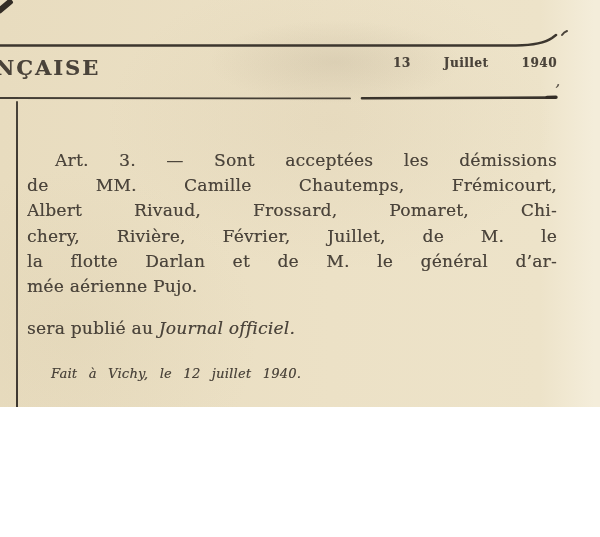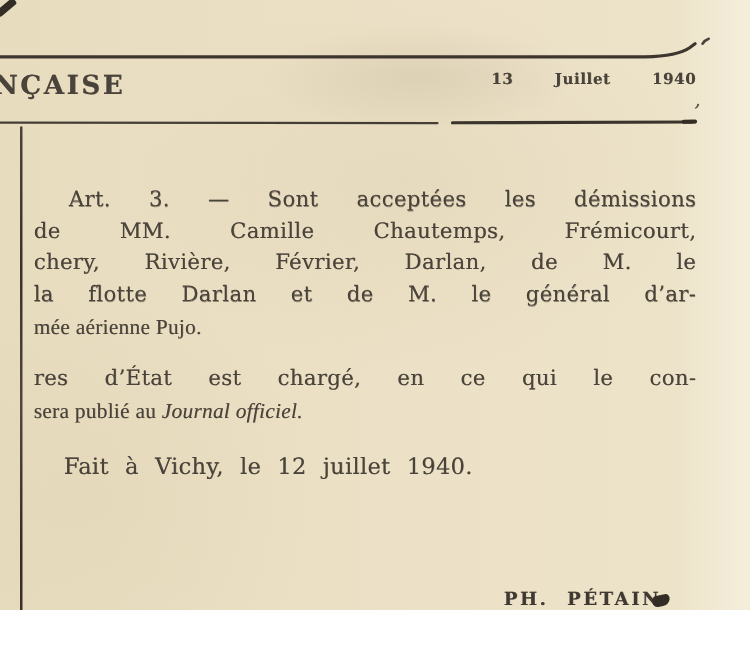--- a/index.html
+++ b/index.html
@@ -1,18 +1,18 @@
 <!DOCTYPE html>
 <html><head>
 <meta charset="utf-8">
 <style>
   html,body{margin:0;padding:0;}
   .page{
     position:relative;
-    width:600px;height:488px;
+    width:600px;height:407px;
     overflow:hidden;
     background:
       radial-gradient(ellipse 180px 60px at 335px 62px, rgba(140,125,100,0.14), transparent 70%),
       radial-gradient(ellipse 300px 200px at 55% 30%, rgba(190,170,135,0.12), transparent 75%),
       radial-gradient(ellipse 250px 220px at 12% 82%, rgba(205,190,155,0.14), transparent 75%),
       linear-gradient(90deg, #e8dcbf 0%, #ece1c6 55%, #ede3c9 90%, #f4edda 99%),
       #ece1c6;
     font-family:"DejaVu Serif","Liberation Serif",serif;
     color:#4a433a;
   }
@@ -60,27 +60,27 @@
     position:absolute; left:27px; top:110px; width:530px;
     font-size:17px; letter-spacing:0.25px;
   }
   .para{ margin:0; }
   .para + .para{ margin-top:17px; }
   .line{
     height:25.2px; line-height:25.2px; overflow:hidden;
     text-align:justify; text-align-last:justify; -moz-text-align-last:justify;
   }
   .line.first{ padding-left:28px;margin-top:38px; }
-  .line.last{ text-align-last:left;font-family:Liberation Serif, serif; -moz-text-align-last:left; }
+  .line.last{ text-align-last:left; -moz-text-align-last:left; }
   .it{ font-style:italic; }
 
   .closing{
     margin-top:20px; padding-left:24px;
     height:25px; line-height:25px;
-    font-size:18px; word-spacing:7px;
+    font-size:13px; word-spacing:7px;font-style:italic;
   }
 
   .signature{
     position:absolute; left:403px; top:471px;
     font-size:14.5px; font-weight:bold; letter-spacing:2px; word-spacing:8px;
     color:#3f3931; white-space:nowrap;
   }
   .sig-blot{
     display:inline-block; width:14px; height:9px; margin-left:-7px;
     background:#332d25; border-radius:2px 7px 6px 8px;
@@ -122,27 +122,27 @@
   <div class="v-rule"></div>
 
   <span class="edge-frag frag-top">é</span>
   <span class="edge-frag frag-mid">e</span>
 
   <div class="column ink">
 
     <div class="para">
       <div class="line first">Art. 3. — Sont acceptées les démissions</div>
       <div class="line">de MM. Camille Chautemps, Frémicourt,</div>
-      <div class="line">chery, Rivière, Février, Darlan, de M. le</div>
+      <div class="line">Albert Rivaud, Frossard, Pomaret, Chi-</div>
+      <div class="line">chery, Rivière, Février, Juillet, de M. le</div>
       <div class="line">la flotte Darlan et de M. le général d’ar-</div>
       <div class="line last">mée aérienne Pujo.</div>
     </div>
 
     <div class="para">
-      <div class="line">res d’État est chargé, en ce qui le con-</div>
       <div class="line last"><span>sera publié au </span><span class="it">Journal officiel.</span></div>
     </div>
 
     <div class="closing">Fait à Vichy, le 12 juillet 1940.</div>
   </div>
 
   <div class="signature ink"><span>PH. PÉTAIN</span><span class="sig-blot"></span></div>
 
   <div class="bottom-bar"></div>
 

